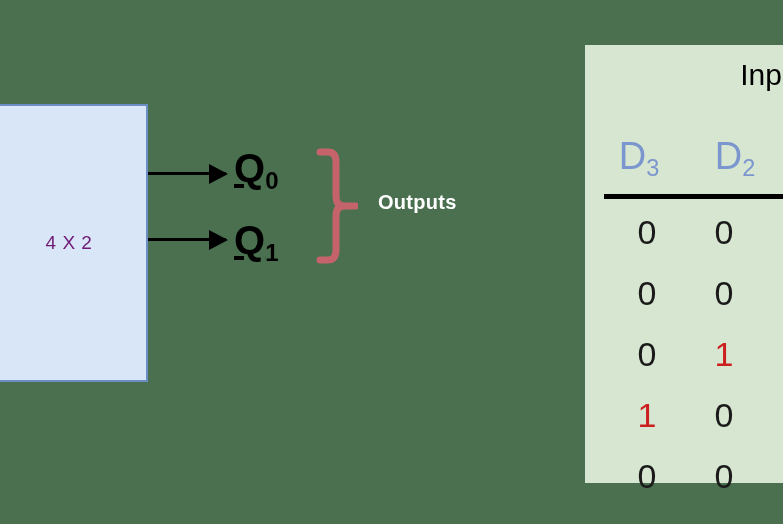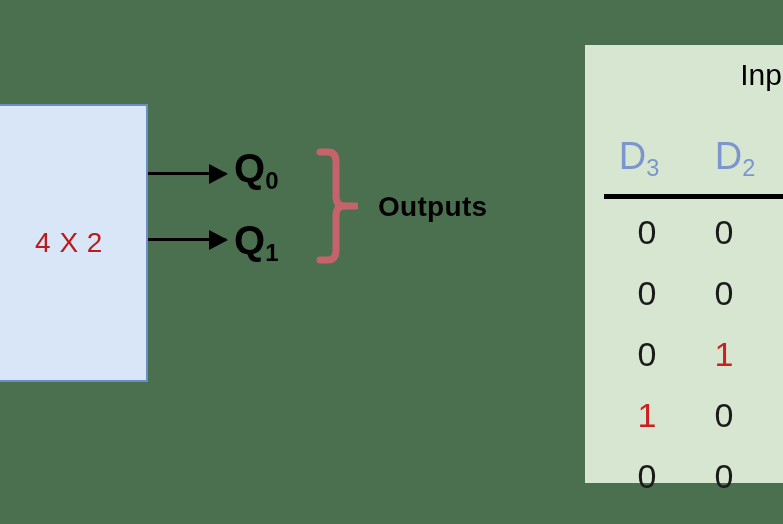--- a/index.html
+++ b/index.html
@@ -25,22 +25,22 @@
     background: #d8e6f8;
     border: 2px solid #6b8fc4;
     box-sizing: border-box;
     display: flex;
     flex-direction: column;
     align-items: center;
     justify-content: center;
     line-height: 1.22;
   }
   #encoder-box .enc-line {
-    color: #b91c1c;
-    font-size: 28px;
+    color: #701a75;
+    font-size: 19px;
     letter-spacing: 0.5px;
     white-space: nowrap;
   }
 
   
   .arrow {
     position: absolute;
     left: 148px;
     width: 78px;
     height: 3px;
@@ -63,20 +63,21 @@
 
   
   .out-label {
     position: absolute;
     left: 234px;
     color: #000000;
     font-size: 40px;
     font-weight: bold;
     line-height: 1;
     white-space: nowrap;
+    text-decoration: underline;
   }
   .out-label sub {
     font-size: 0.60em;
     vertical-align: baseline;
     position: relative;
     top: 0.28em;
     font-weight: bold;
   }
   #label-q0 { top: 148px; }
   #label-q1 { top: 220px; }
@@ -87,22 +88,22 @@
     left: 314px;
     top: 148px;
     width: 44px;
     height: 116px;
   }
 
   #outputs-text {
     position: absolute;
     left: 378px;
     top: 191px;
-    color: #000000;
-    font-size: 28px;
+    color: #ffffff;
+    font-size: 20px;
     font-weight: bold;
     letter-spacing: 0.3px;
     white-space: nowrap;
   }
 
   
   #truth-table-panel {
     position: absolute;
     left: 585px;
     top: 45px;

